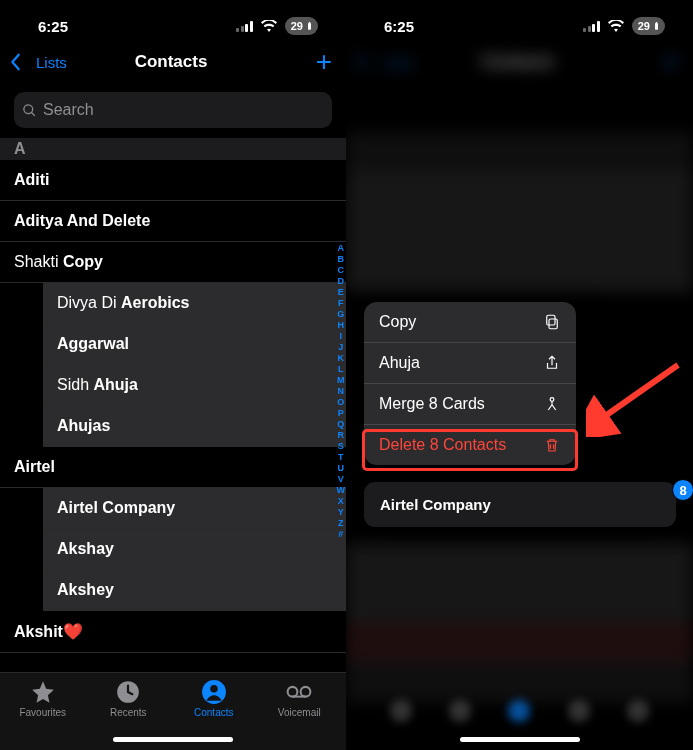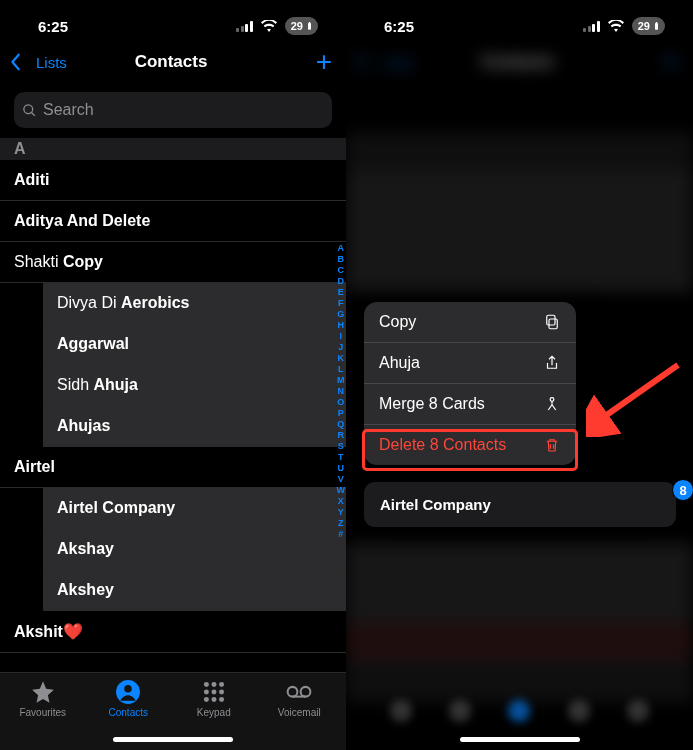--- a/index.html
+++ b/index.html
@@ -372,45 +372,38 @@
 
   <div class="tab-bar">
     <div class="tab-item">
       <div class="tab-icon">
           <svg viewBox="0 0 24 24" fill="#8e8e93">
             <path d="M12 2l2.9 6.9L22 10l-5.5 4.9L18 22l-6-3.6L6 22l1.5-7.1L2 10l7.1-1.1z"></path>
           </svg>
         </div>
       <span>Favourites</span>
     </div>
+    <div class="tab-item">
+      <div class="tab-icon">
+          <svg viewBox="0 0 24 24" fill="#8e8e93">
+            <circle cx="12" cy="12" r="10"></circle>
+            <path d="M12 6v6l4 2" stroke="#141414" stroke-width="2" fill="none" stroke-linecap="round"></path>
+          </svg>
+        </div>
+      <span>Recents</span>
+    </div>
     <div class="tab-item active">
       <div class="tab-icon">
           <svg viewBox="0 0 24 24" fill="#0a84ff">
             <circle cx="12" cy="12" r="11"></circle>
             <circle cx="12" cy="9" r="3.5" fill="#141414"></circle>
             <path d="M5 20c1.5-3.5 5-5 7-5s5.5 1.5 7 5" fill="#141414"></path>
           </svg>
         </div>
       <span>Contacts</span>
-    </div>
-    <div class="tab-item">
-      <div class="tab-icon">
-          <svg viewBox="0 0 24 24" fill="#8e8e93">
-            <circle cx="5" cy="5" r="2.3"></circle>
-            <circle cx="12" cy="5" r="2.3"></circle>
-            <circle cx="19" cy="5" r="2.3"></circle>
-            <circle cx="5" cy="12" r="2.3"></circle>
-            <circle cx="12" cy="12" r="2.3"></circle>
-            <circle cx="19" cy="12" r="2.3"></circle>
-            <circle cx="5" cy="19" r="2.3"></circle>
-            <circle cx="12" cy="19" r="2.3"></circle>
-            <circle cx="19" cy="19" r="2.3"></circle>
-          </svg>
-        </div>
-      <span>Keypad</span>
     </div>
     <div class="tab-item">
       <div class="tab-icon">
           <svg viewBox="0 0 32 24" fill="none" stroke="#8e8e93" stroke-width="2.5">
             <circle cx="8" cy="12" r="6"></circle>
             <circle cx="24" cy="12" r="6"></circle>
             <line x1="8" y1="18" x2="24" y2="18"></line>
           </svg>
         </div>
       <span>Voicemail</span>

